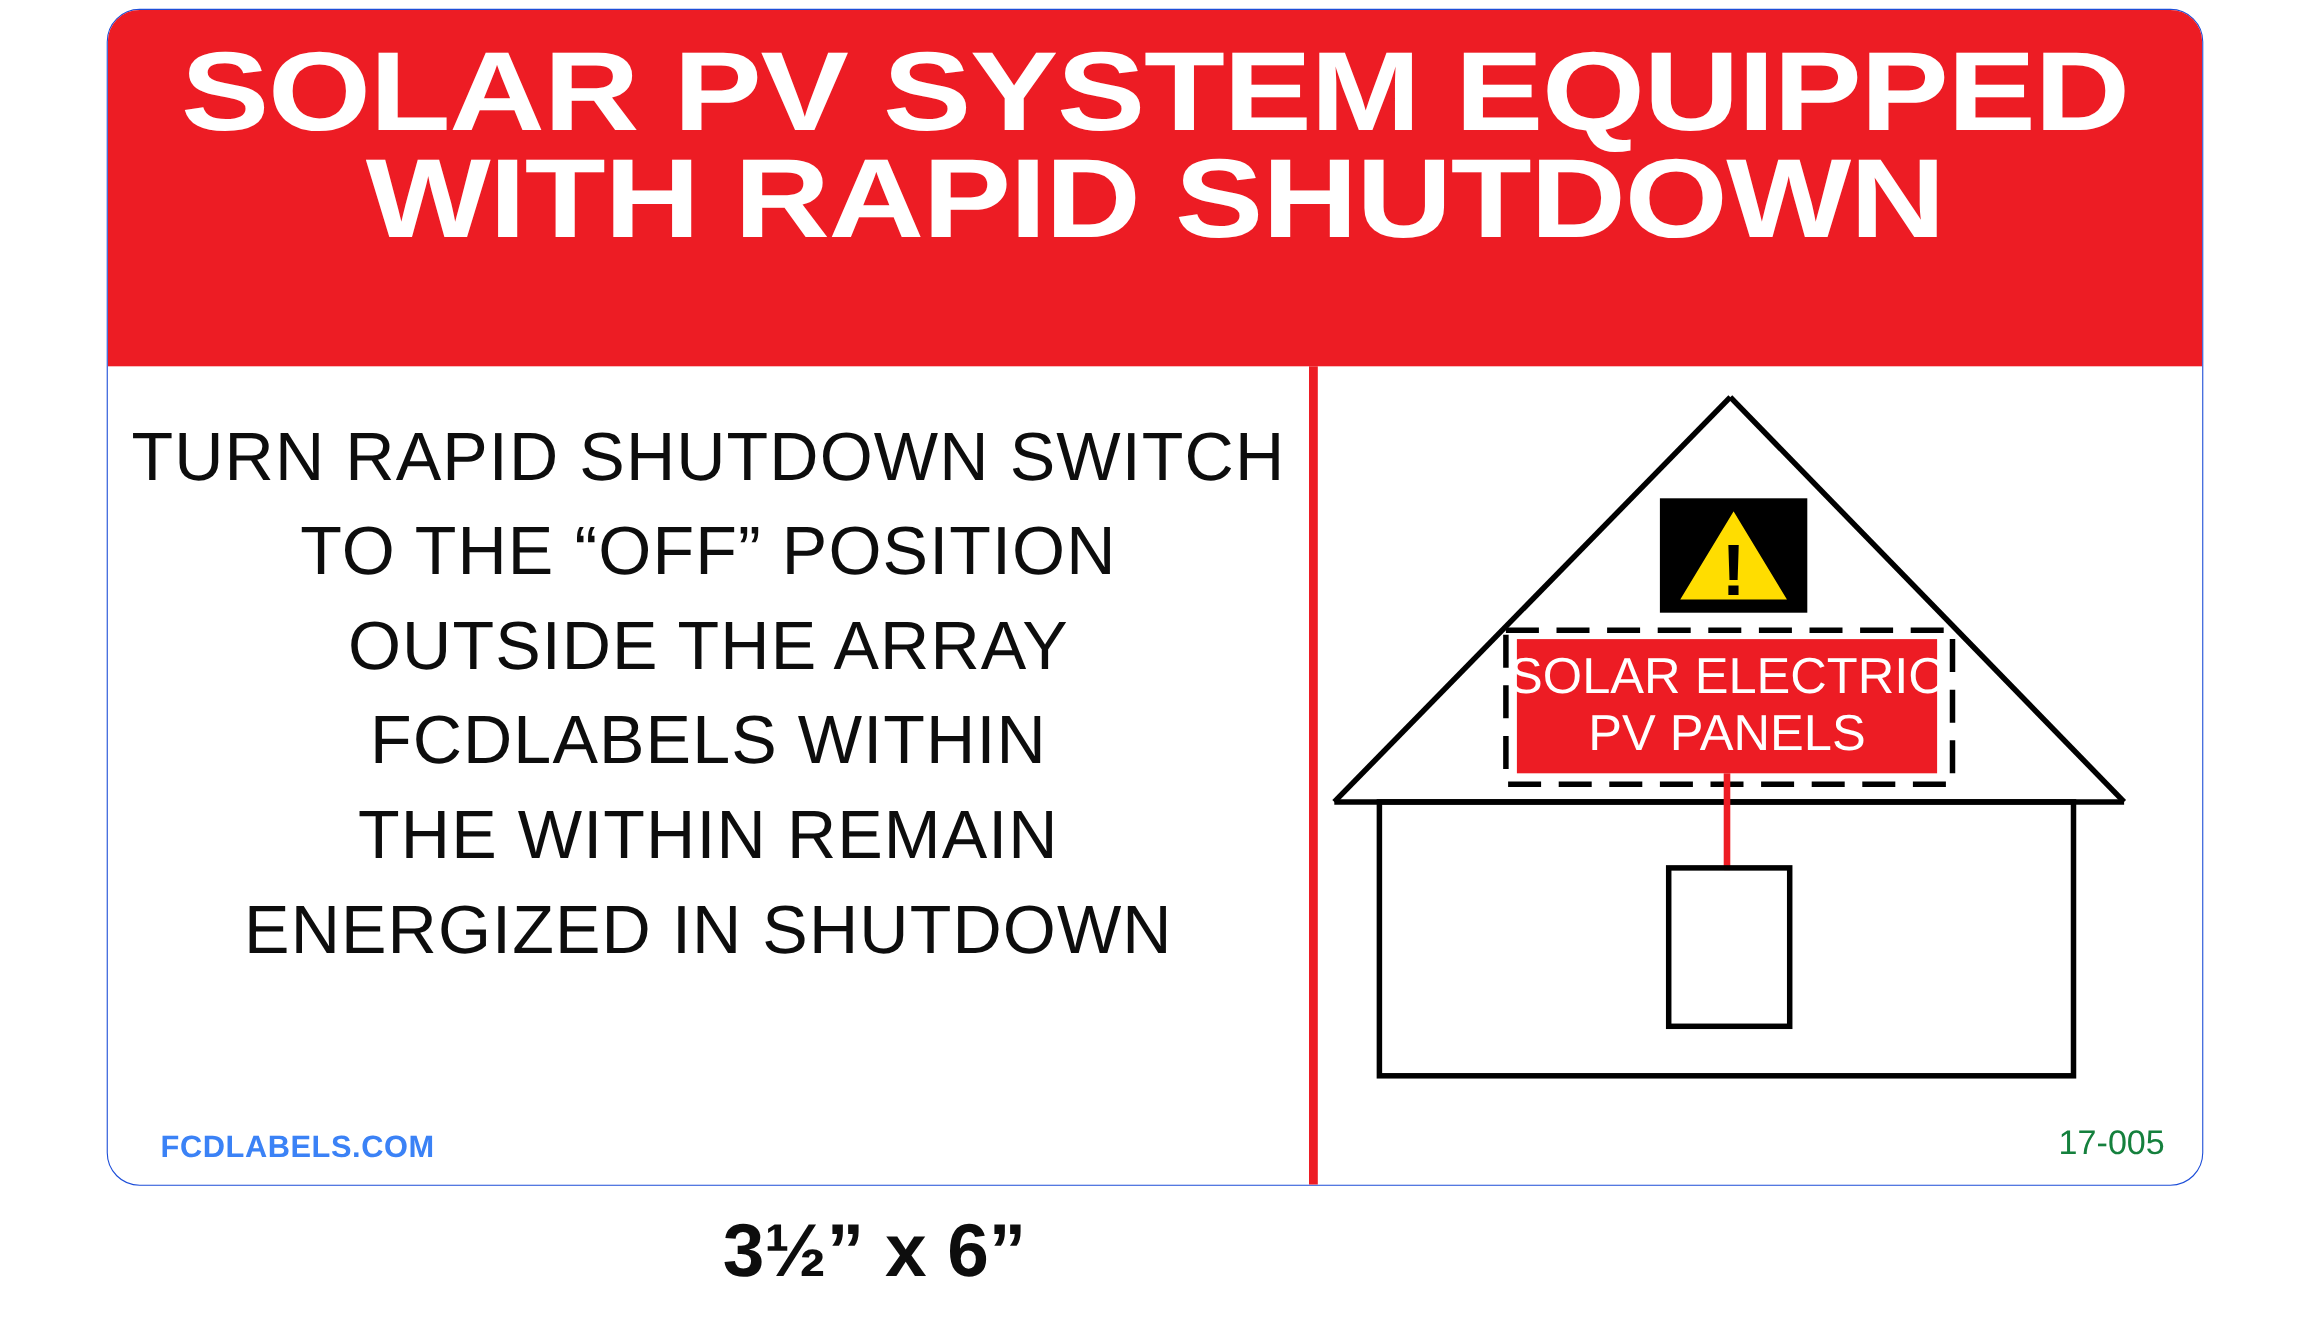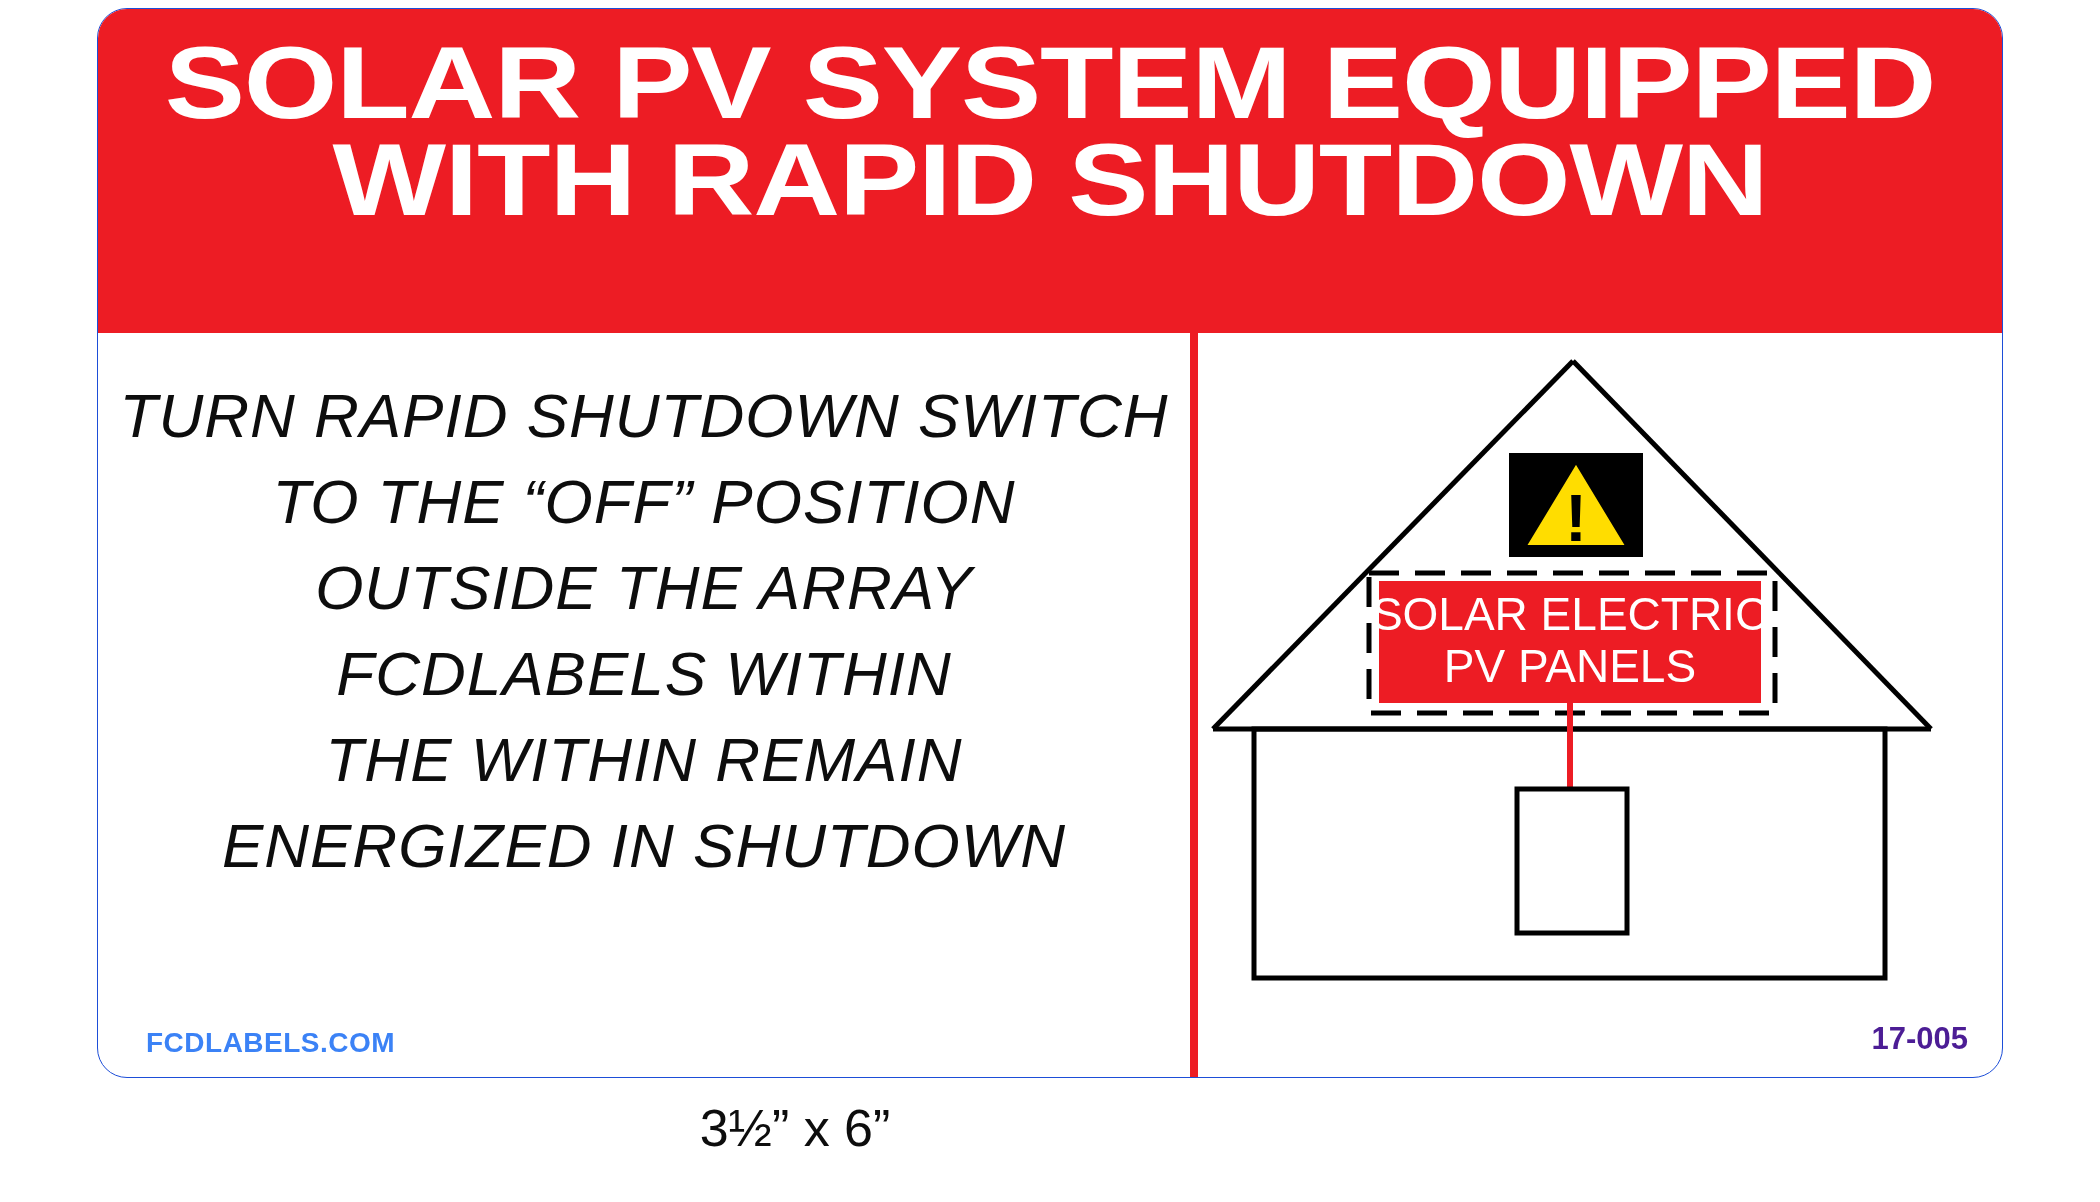--- a/index.html
+++ b/index.html
@@ -49,21 +49,20 @@
   .instructions {
     position: absolute;
     left: 0;
     top: 324px;
     width: 1092px;
     bottom: 0;
     text-align: center;
     padding-top: 40px;
     box-sizing: border-box;
     color: #0d0d0d;
-    font-style: italic;
   }
   .instruction-line {
     font-size: 62px;
     line-height: 86px;
     letter-spacing: 1px;
     white-space: nowrap;
   }
   .divider {
     position: absolute;
     left: 1092px;
@@ -79,22 +78,22 @@
     font-size: 28px;
     font-weight: bold;
     letter-spacing: 0.5px;
     color: #3b82f6;
   }
   .footer-part {
     position: absolute;
     right: 34px;
     bottom: 20px;
     font-size: 31px;
-    font-weight: bold;
-    color: #4c1d95;
+    font-weight: normal;
+    color: #15803d;
   }
   
   .diagram-svg {
     position: absolute;
     left: 1100px;
     top: 324px;
     width: 804px;
     height: 744px;
   }
   .stroke-black { stroke: #000000; fill: none; }
@@ -115,22 +114,23 @@
     font-weight: bold;
     text-anchor: middle;
   }
   
   .caption {
     position: absolute;
     left: 0;
     top: 1098px;
     width: 1590px;
     text-align: center;
-    font-size: 52px;
+    font-size: 68px;
     color: #0d0d0d;
+    font-weight: bold;
   }
 </style>
 </head>
 <body>
 
 <div id="page">
 
   <div class="label">
 
     <div class="header">

